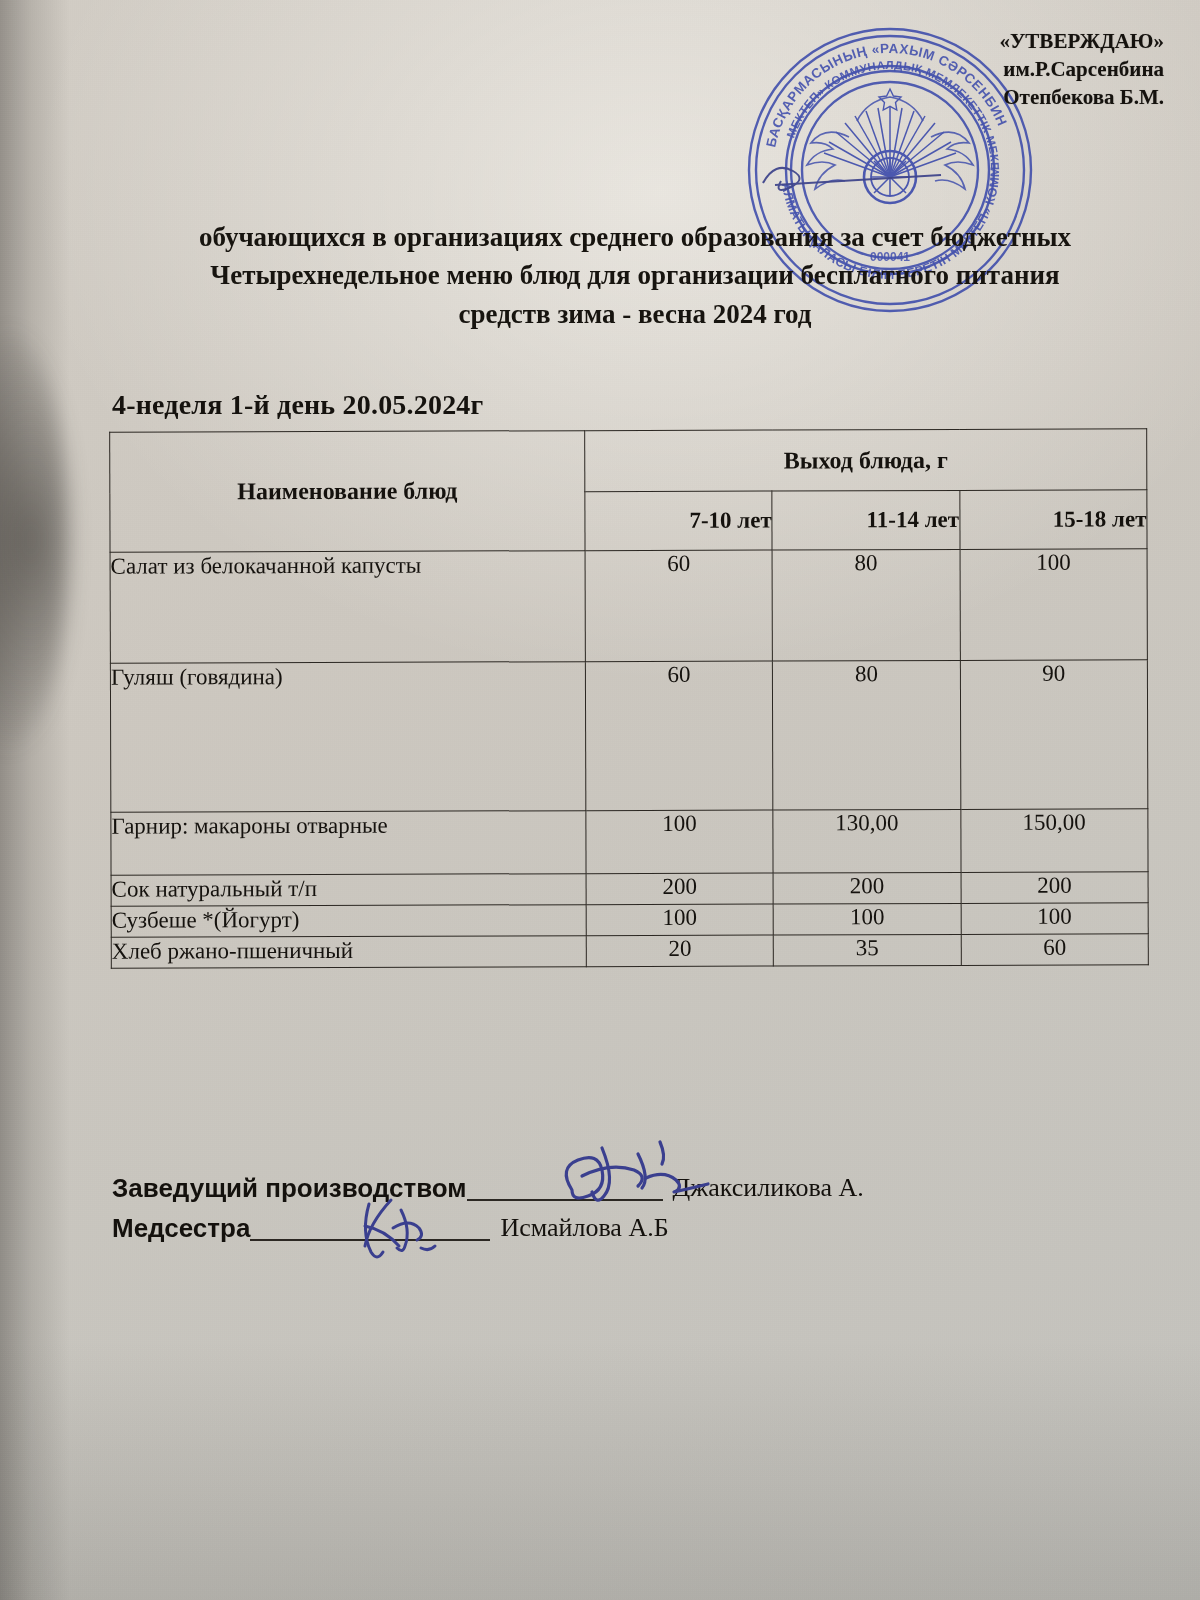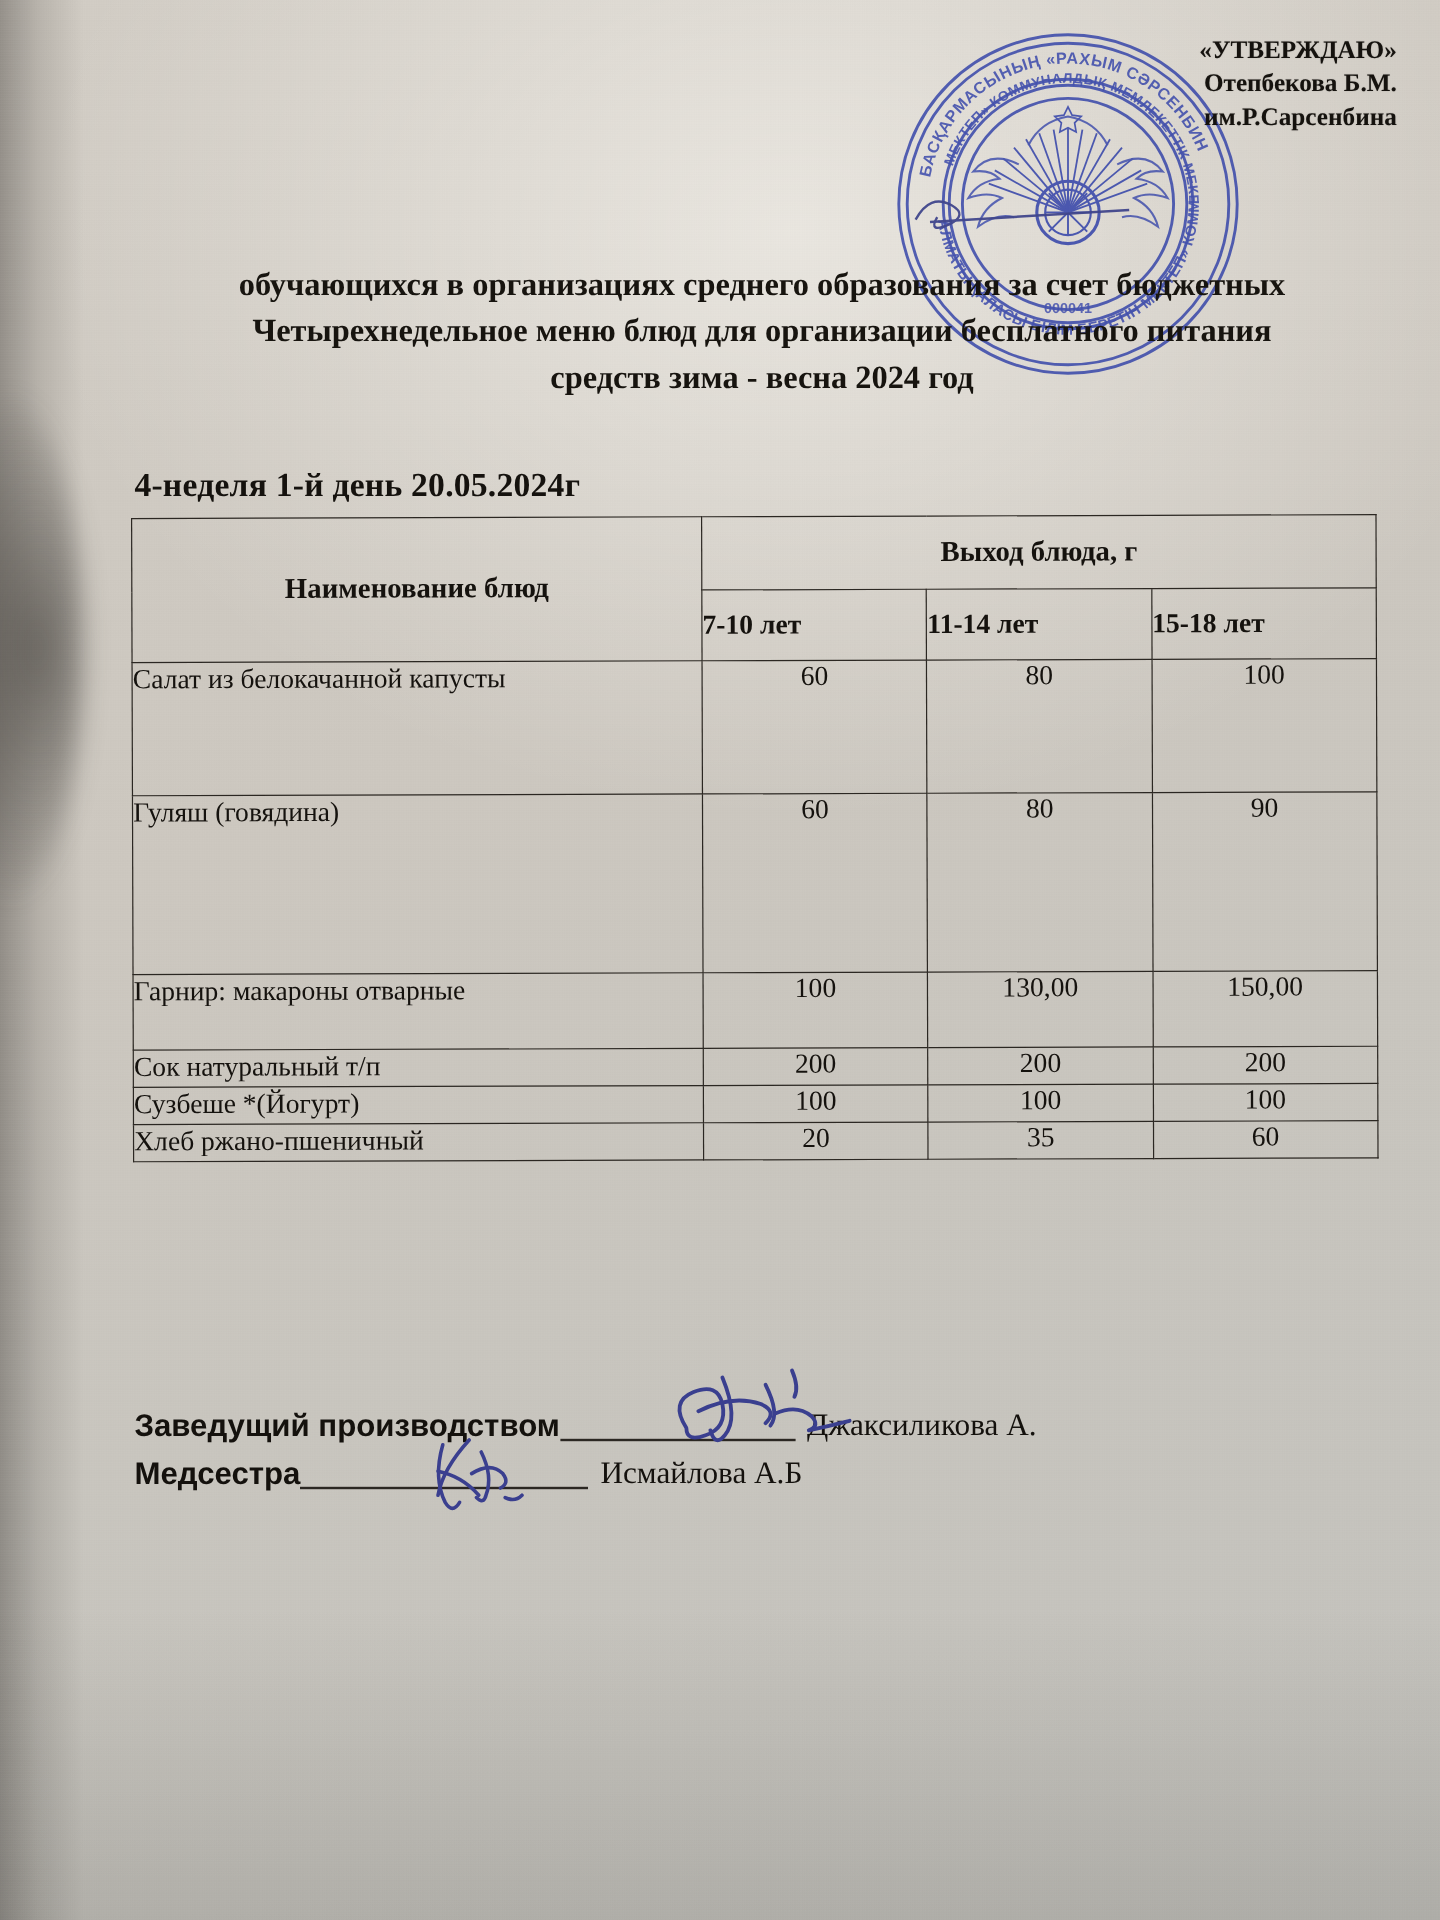--- a/index.html
+++ b/index.html
@@ -152,21 +152,21 @@
   th.hdr-group {
     font-size: 24px;
     font-weight: bold;
     text-align: center;
     vertical-align: middle;
     height: 60px;
   }
   th.hdr-age {
     font-size: 23px;
     font-weight: bold;
-    text-align: left;
+    text-align: right;
     vertical-align: middle;
     height: 58px;
   }
   td.dish {
     font-size: 23px;
     text-align: left;
     vertical-align: top;
     padding: 8px 0 0 10px;
     line-height: 1.2;
   }
@@ -307,22 +307,22 @@
 
       <g stroke="#2b3282" fill="none" stroke-width="2" opacity="0.95">
         <path d="M 18,158 q 12,-22 30,-12 q 14,8 -2,16 q -18,8 -10,-6"></path>
         <path d="M 30,160 L 196,150"></path>
       </g>
     </svg>
   </div>
 
   <div class="approval">
     <div>«УТВЕРЖДАЮ»</div>
+    <div>им.Р.Сарсенбина</div>
     <div>Отепбекова Б.М.</div>
-    <div>им.Р.Сарсенбина</div>
   </div>
 
   <div class="doc-title">
     <div>обучающихся в организациях среднего образования за счет бюджетных</div>
     <div>Четырехнедельное меню блюд для организации бесплатного питания</div>
     <div>средств зима - весна 2024 год</div>
   </div>
 
   <div class="week-caption">4-неделя 1-й день 20.05.2024г</div>
 

